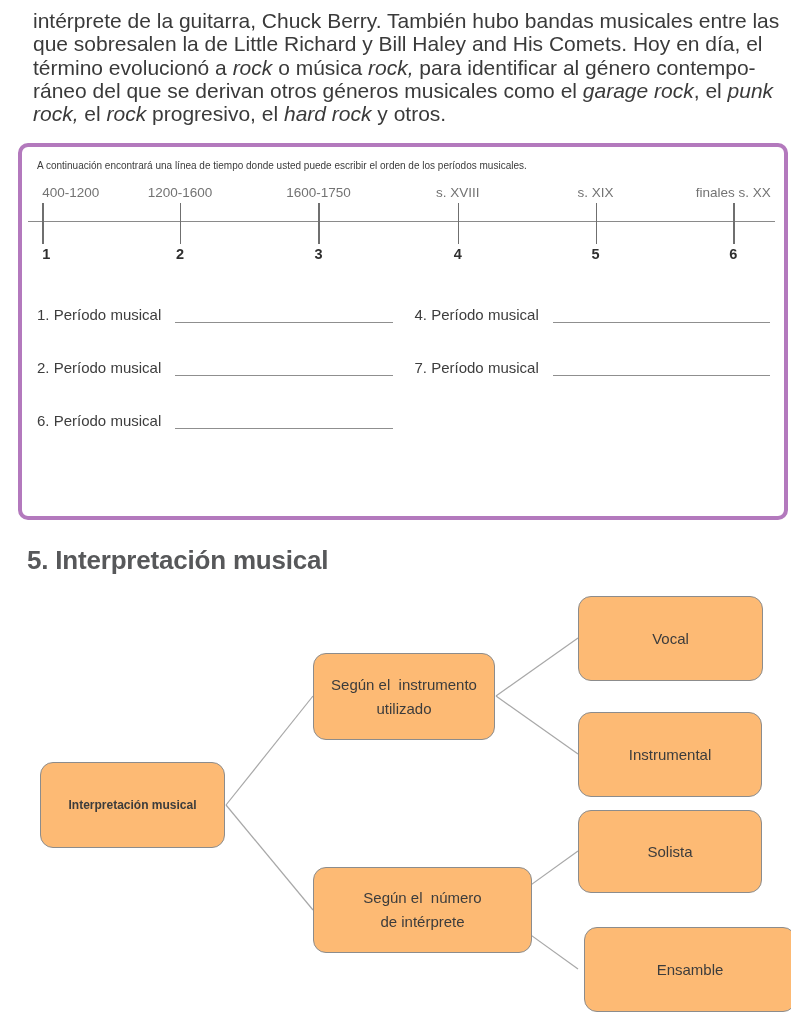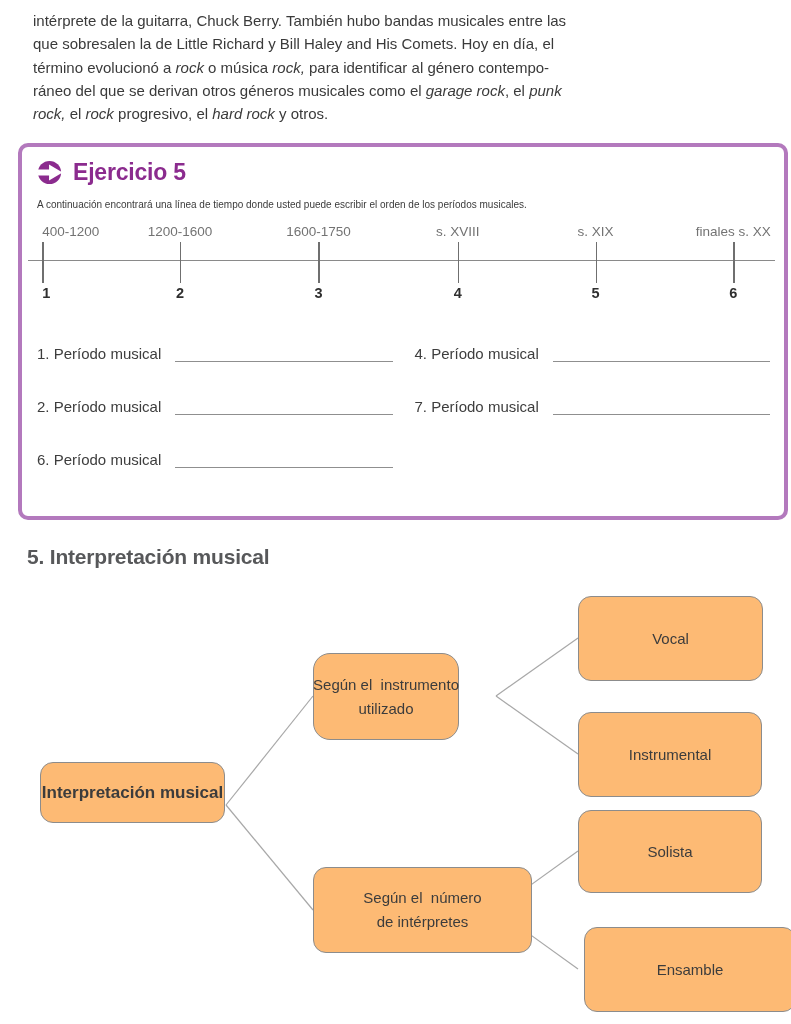--- a/index.html
+++ b/index.html
@@ -7,21 +7,21 @@
     position:relative;
     width:791px;height:1024px;
     background:#ffffff;
     font-family:"Liberation Sans", sans-serif;
     color:#3b3b3b;
     overflow:hidden;
   }
   
   .intro{
     position:absolute;left:33px;top:9px;width:600px;
-    font-size:15px;line-height:23.3px;color:#3a3a3a;
+    font-size:21px;line-height:23.3px;color:#3a3a3a;
   }
   .intro .line{margin:0;white-space:nowrap;}
   .it{font-style:italic;}
   
   .ex-box{
     position:absolute;left:18px;top:143px;width:770px;height:377px;
     box-sizing:border-box;
     border:4px solid #b379bd;border-radius:10px;
     padding:0 14px 0 15px;
     background:#fff;
@@ -55,61 +55,54 @@
     margin-top:32px;
     display:grid;grid-template-columns:1fr 1fr;
     column-gap:22px;row-gap:29px;
   }
   .row{display:flex;align-items:flex-end;height:24px;}
   .row-label{font-size:15px;color:#3d3d3d;white-space:nowrap;}
   .blank{flex:1;margin-left:14px;border-bottom:1.5px solid #8f8f8f;height:18px;}
   
   .section-heading{
     position:absolute;left:27px;top:545px;margin:0;
-    font-size:21px;font-weight:bold;color:#57585a;letter-spacing:-0.2px;
+    font-size:26px;font-weight:bold;color:#57585a;letter-spacing:-0.2px;
   }
   
   .diagram{position:absolute;left:0;top:590px;width:791px;height:434px;}
   .connectors{position:absolute;left:0;top:0;}
   .dbox{
     position:absolute;box-sizing:border-box;background:#fdba74;
     border:1.5px solid #8c8c8c;border-radius:13px;
     display:flex;flex-direction:column;align-items:center;justify-content:center;
     font-size:15px;color:#3c3c3c;text-align:center;line-height:24px;
   }
   .dbox .keep-sp{white-space:pre;}
-  .d-root{left:40px;top:172px;width:185px;height:61px;font-weight:bold;font-size:17px;}
-  .d-b1{left:313px;top:63px;width:146px;height:87px;border-radius:17px;}
+  .d-root{left:40px;top:172px;width:185px;height:86px;font-weight:bold;font-size:12px;}
+  .d-b1{left:313px;top:63px;width:182px;height:87px;}
   .d-b2{left:313px;top:277px;width:219px;height:86px;}
   .d-l1{left:578px;top:6px;width:185px;height:85px;}
   .d-l2{left:578px;top:122px;width:184px;height:85px;}
   .d-l3{left:578px;top:220px;width:184px;height:83px;}
   .d-l4{left:584px;top:337px;width:212px;height:85px;align-items:center;}
 </style>
 </head>
 <body>
 
 <div class="page">
 
   <div class="intro">
     <p class="line"><span>intérprete de la guitarra, Chuck Berry. También hubo bandas musicales entre las</span></p>
     <p class="line"><span>que sobresalen la de Little Richard y Bill Haley and His Comets. Hoy en día, el</span></p>
     <p class="line"><span>término evolucionó a </span><span class="it">rock</span><span> o música </span><span class="it">rock,</span><span> para identificar al género contempo-</span></p>
     <p class="line"><span>ráneo del que se derivan otros géneros musicales como el </span><span class="it">garage rock</span><span>, el </span><span class="it">punk</span></p>
     <p class="line"><span class="it">rock,</span><span> el </span><span class="it">rock</span><span> progresivo, el </span><span class="it">hard rock</span><span> y otros.</span></p>
   </div>
 
   <div class="ex-box">
-    <div class="ex-head">
-      <svg class="ex-icon" viewBox="0 0 28 28">
-        <circle cx="13" cy="14" r="12" fill="#8b2b8e"></circle>
-        <path d="M1 10.8 H12.5 V5.8 L26.5 14 L12.5 22.2 V17.2 H1 Z" fill="#ffffff"></path>
-      </svg>
-      <span class="ex-title">Ejercicio 5</span>
-    </div>
     <p class="ex-desc">A continuación encontrará una línea de tiempo donde usted puede escribir el orden de los períodos musicales.</p>
 
     <div class="timeline">
       <div class="tl-axis"></div>
       <div class="tick pos1"></div>
       <div class="tick pos2"></div>
       <div class="tick pos3"></div>
       <div class="tick pos4"></div>
       <div class="tick pos5"></div>
       <div class="tick pos6"></div>
@@ -164,21 +157,21 @@
     </svg>
     <div class="dbox d-root">
       <div class="keep-sp">Interpretación musical</div>
     </div>
     <div class="dbox d-b1">
       <div class="keep-sp">Según el  instrumento</div>
       <div class="keep-sp">utilizado</div>
     </div>
     <div class="dbox d-b2">
       <div class="keep-sp">Según el  número</div>
-      <div class="keep-sp">de intérpretes</div>
+      <div class="keep-sp">de intérprete</div>
     </div>
     <div class="dbox d-l1">
       <div>Vocal</div>
     </div>
     <div class="dbox d-l2">
       <div>Instrumental</div>
     </div>
     <div class="dbox d-l3">
       <div>Solista</div>
     </div>

